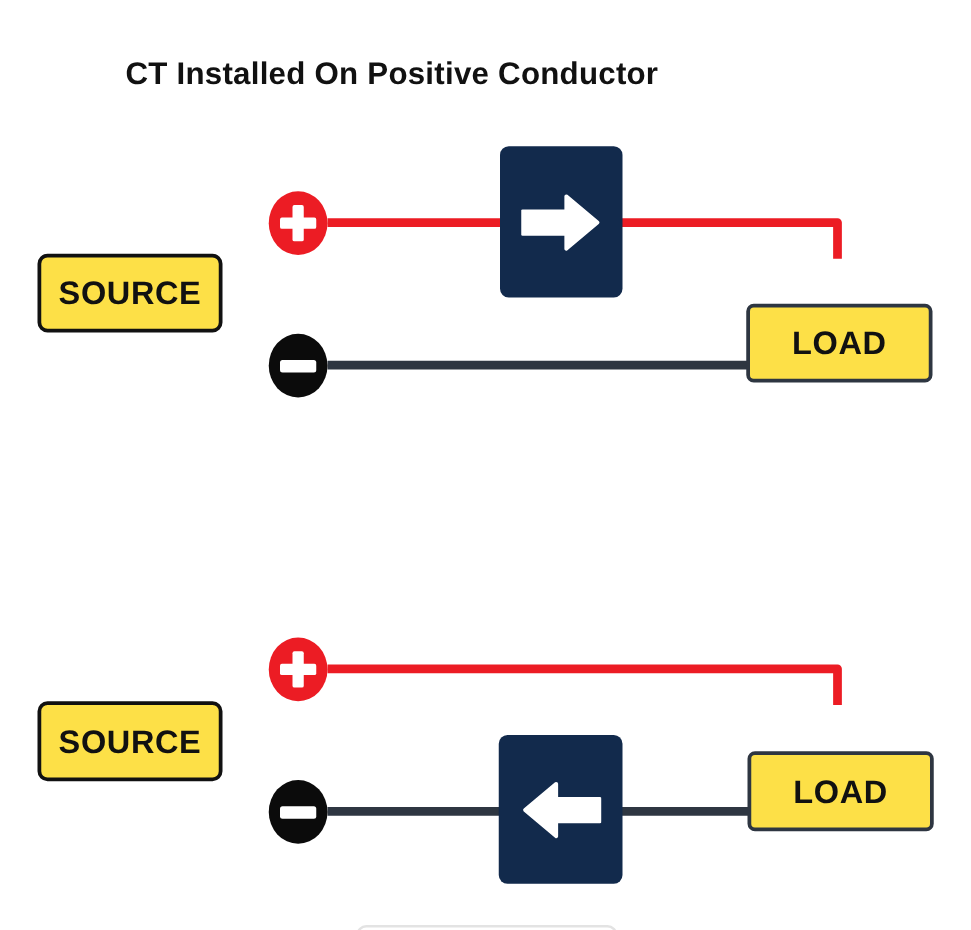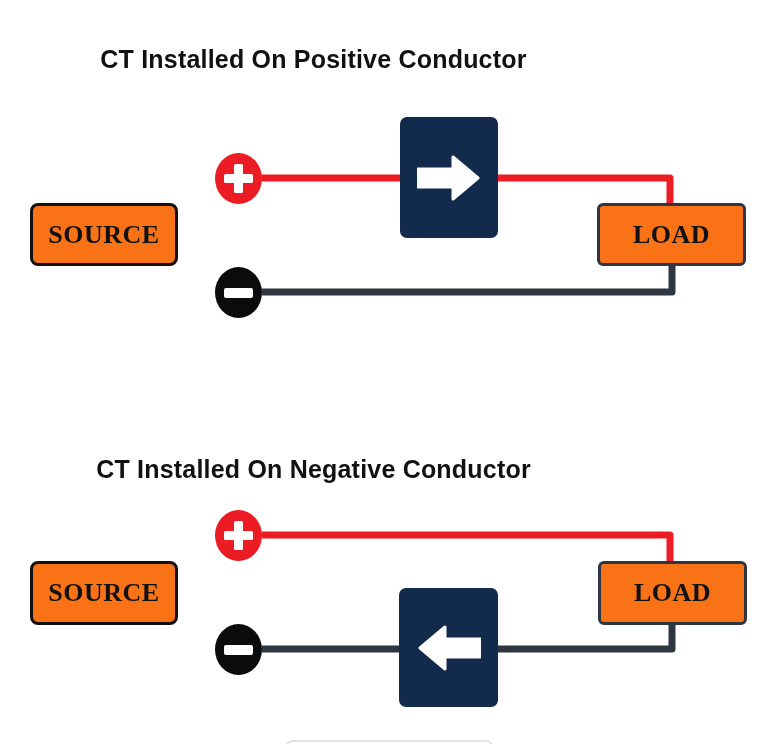--- a/index.html
+++ b/index.html
@@ -21,26 +21,26 @@
     position:absolute;width:47px;height:51px;border-radius:50%;z-index:2;
     display:flex;align-items:center;justify-content:center;
   }
   .terminal.pos{background:var(--red,#EC1C24);}
   .terminal.neg{background:var(--terminal-black,#0B0B0B);}
   .icon-plus{position:relative;width:29px;height:29px;}
   .icon-plus::before{content:"";position:absolute;left:0;top:10px;width:29px;height:9px;background:#fff;border-radius:1.5px;}
   .icon-plus::after{content:"";position:absolute;left:10px;top:0;width:9px;height:29px;background:#fff;border-radius:1.5px;}
   .icon-minus{width:29px;height:10px;background:#fff;border-radius:2px;}
   .label-box{
-    position:absolute;background:#f97316;z-index:2;box-sizing:border-box;
+    position:absolute;background:#fde047;z-index:2;box-sizing:border-box;
     display:flex;align-items:center;justify-content:center;
-    font-size:26px;font-weight:bold;color:var(--ink,#111);letter-spacing:.5px;font-family:Liberation Serif, serif;
+    font-size:26px;font-weight:bold;color:var(--ink,#111);letter-spacing:.5px;
   }
   .source-box{border:3px solid var(--ink,#111);border-radius:8px;}
-  .load-box{border:3px solid var(--wire-dark,#2E3641);border-radius:6px;}
+  .load-box{border:3px solid var(--wire-dark,#2E3641);border-radius:6px;margin-top:40px;}
   #source-1{left:30px;top:203px;width:148px;height:63px;}
   #load-1{left:597px;top:203px;width:149px;height:63px;}
   #source-2{left:30px;top:561px;width:148px;height:64px;}
   #load-2{left:598px;top:561px;width:149px;height:64px;}
   .ct-box{
     position:absolute;background:var(--navy,#122A4C);border-radius:7px;z-index:2;
     display:flex;align-items:center;justify-content:center;
   }
   #ct-1{left:400px;top:117px;width:98px;height:121px;}
   #ct-2{left:399px;top:588px;width:99px;height:119px;}
@@ -81,21 +81,20 @@
   <div class="ct-box" id="ct-1">
     <svg width="64" height="48" viewBox="0 0 64 48">
       <polygon points="1,15 36,15 36,3 61,24 36,45 36,33 1,33" fill="#ffffff" stroke="#ffffff" stroke-width="3" stroke-linejoin="round"></polygon>
     </svg>
   </div>
 
   <div class="label-box load-box" id="load-1">
     <span>LOAD</span>
   </div>
 
-  <div class="section-title" id="title-negative">CT Installed On Negative Conductor</div>
 
   <div class="terminal pos" id="terminal-pos-2">
     <div class="icon-plus"></div>
   </div>
   <div class="terminal neg" id="terminal-neg-2">
     <div class="icon-minus"></div>
   </div>
 
   <div class="label-box source-box" id="source-2">
     <span>SOURCE</span>

